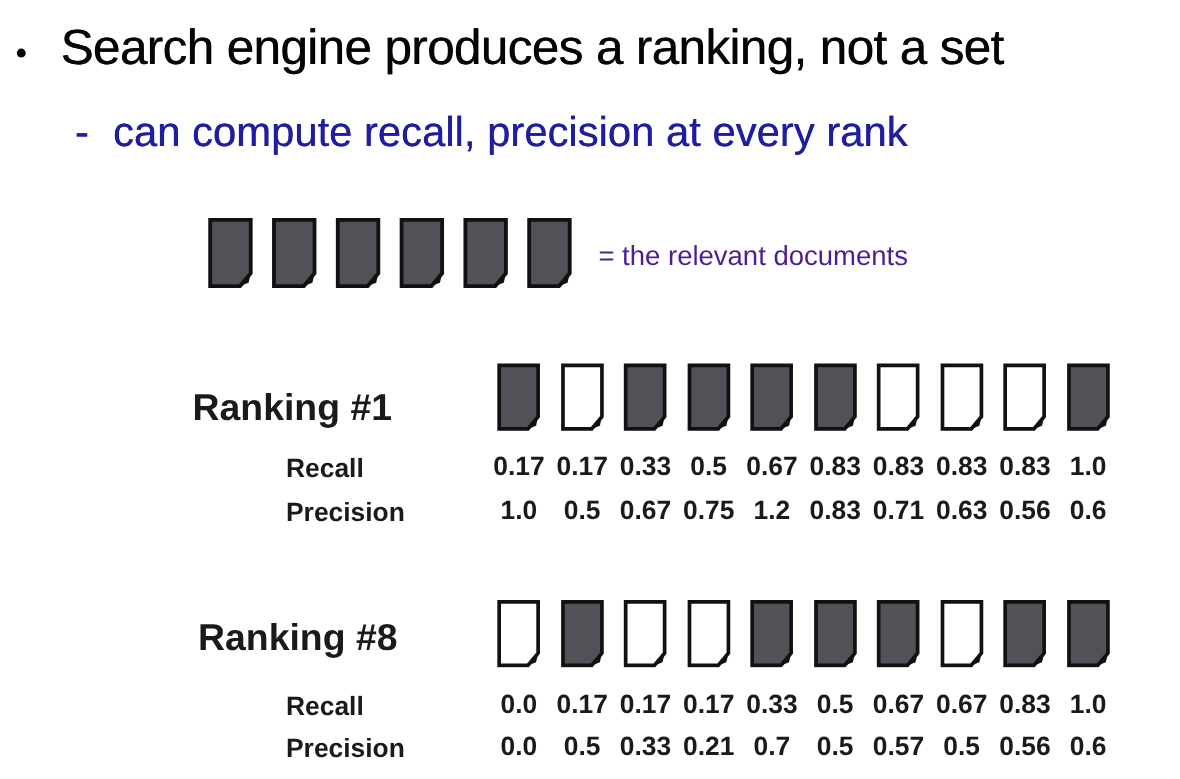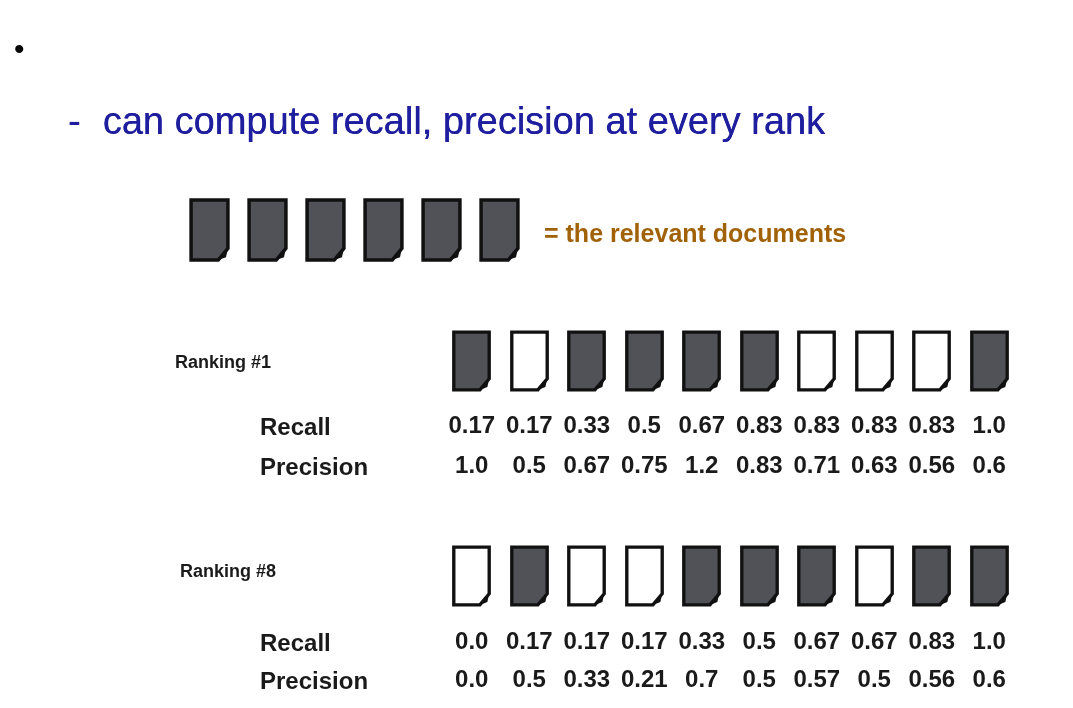--- a/index.html
+++ b/index.html
@@ -22,23 +22,23 @@
   .subtitle{
     left:68px;top:100px;
     display:flex;gap:22px;
     font-size:38px;color:#1e1e9e;
     white-space:nowrap;
     text-shadow:0.3px 0 0 #1e1e9e;
   }
   .relevant-icons{left:188px;top:198px;display:flex;gap:15px;}
   .legend{
     left:544px;top:219px;
-    font-size:25px;font-weight:700;color:#a16207;white-space:nowrap;
-  }
-  .rank-label{font-size:18px;font-weight:700;color:#1a1a1a;white-space:nowrap;}
+    font-size:25px;font-weight:400;color:#4c1d95;white-space:nowrap;
+  }
+  .rank-label{font-size:34px;font-weight:700;color:#1a1a1a;white-space:nowrap;}
   .doc-row{left:443px;display:flex;}
   .doc-cell{width:57.5px;display:flex;justify-content:center;}
   .num-row{left:443px;display:flex;font-size:24px;font-weight:700;color:#1a1a1a;}
   .num-cell{width:57.5px;text-align:center;}
   .row-label{
     left:260px;width:150px;
     font-size:24px;font-weight:700;color:#1a1a1a;
   }
   .watermark{
     left:693px;top:681px;
@@ -46,20 +46,21 @@
     font-size:18px;letter-spacing:-0.5px;
     color:#cbadad;white-space:nowrap;margin-top:32px;
   }
 </style>
 </head>
 <body>
 
 <div class="slide">
 
   <span class="abs title-bullet">•</span>
+  <span class="abs title-text">Search engine produces a ranking, not a set</span>
 
   <div class="abs subtitle">
     <span>-</span>
     <span>can compute recall, precision at every rank</span>
   </div>
 
   <div class="abs relevant-icons" id="relevant-icons">
       <div class="doc-cell" style="width: auto;">
         <svg width="43" height="64" viewBox="0 0 44 66" aria-hidden="true">
           <path d="M3 2 H41 V52 L31 64 H3 Z" fill="#515257" stroke="#111111" stroke-width="3.6" stroke-linejoin="miter"></path>

